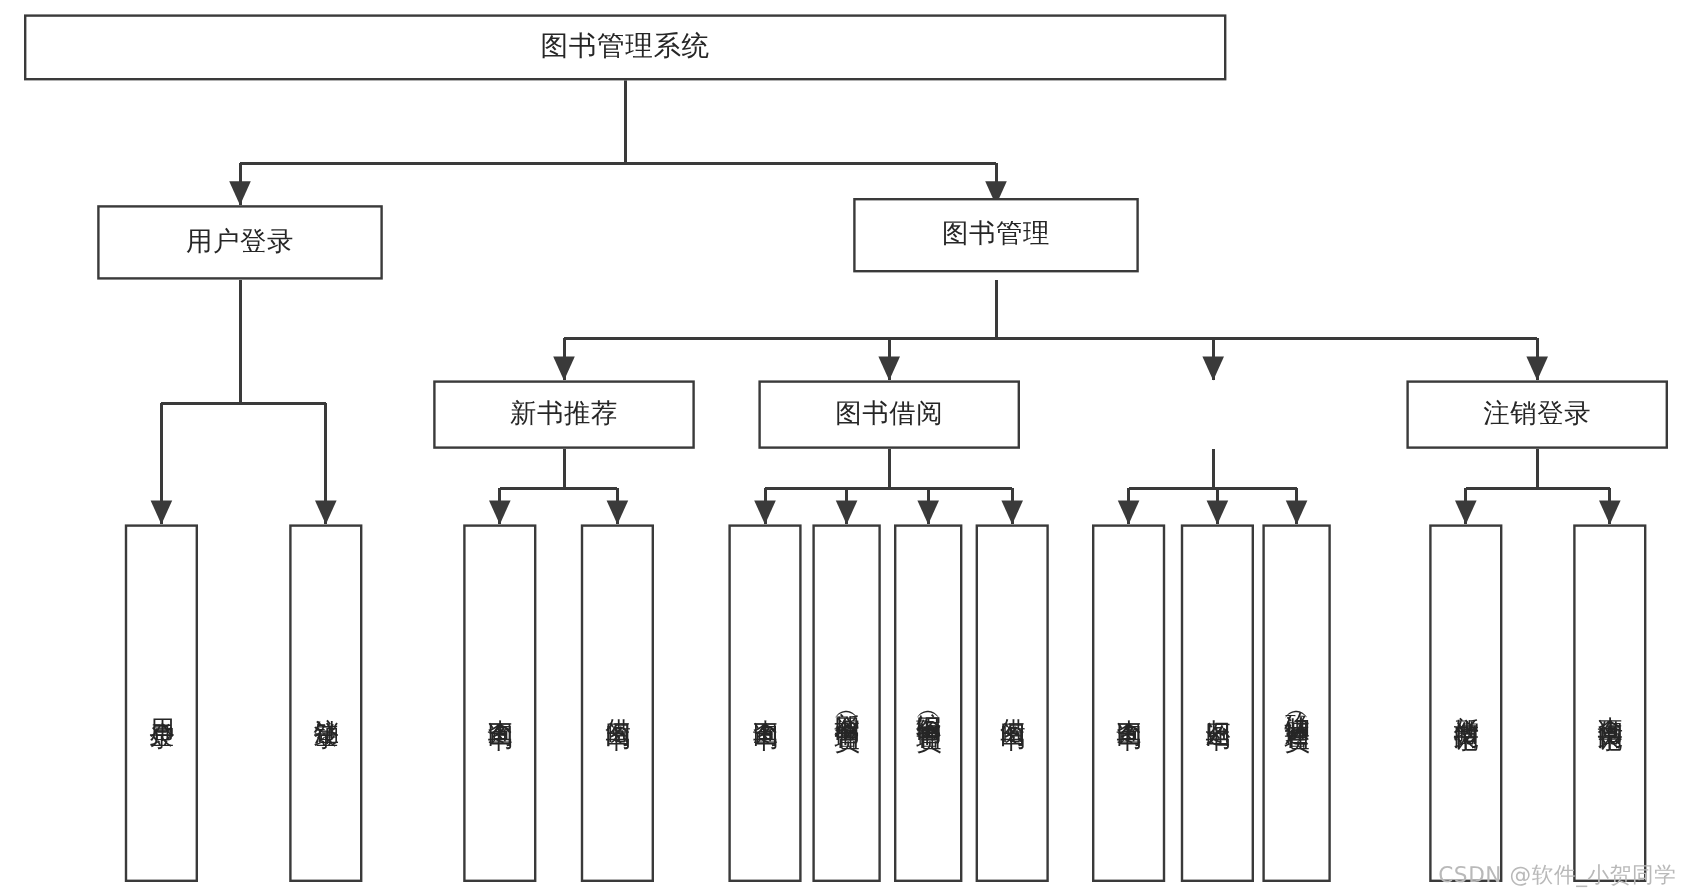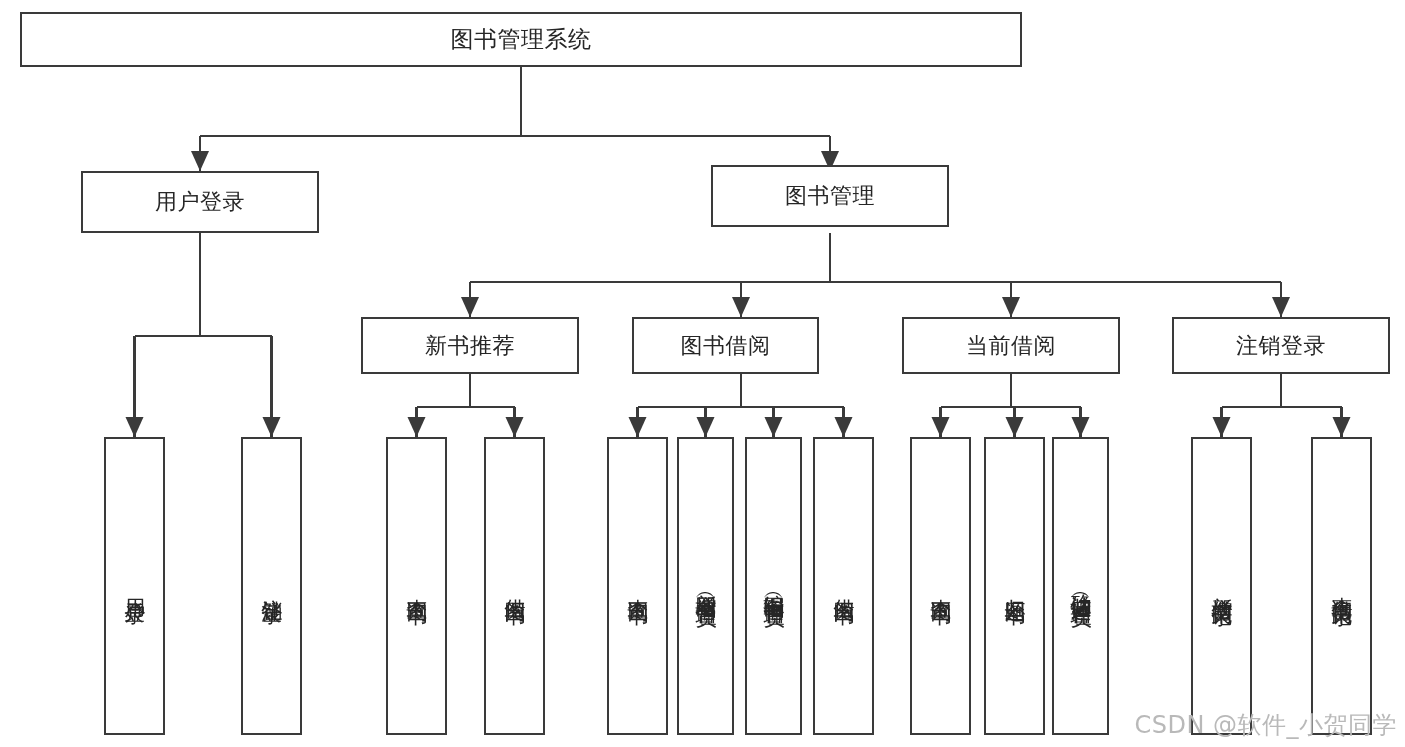--- a/index.html
+++ b/index.html
@@ -50,21 +50,21 @@
     line-height: 1;
     white-space: nowrap;
   }
   .node.root {
     font-size: 23px;
   }
   .watermark {
     position: absolute;
     right: 8px;
     bottom: 6px;
-    font-size: 24px;
+    font-size: 18px;
     color: #b9b9b9;
     letter-spacing: 0.5px;
     white-space: nowrap;
   }
 </style>
 </head>
 <body>
 
 <div id="canvas">
 
@@ -130,25 +130,22 @@
   <div class="node horizontal" style="left: 81px; top: 171px; width: 238px; height: 62px;">
     <span>用户登录</span>
   </div>
   <div class="node horizontal" style="left: 711px; top: 165px; width: 238px; height: 62px;">
     <span>图书管理</span>
   </div>
 
   <div class="node horizontal" style="left: 361px; top: 317px; width: 218px; height: 57px;">
     <span>新书推荐</span>
   </div>
-  <div class="node horizontal" style="left: 632px; top: 317px; width: 187px; height: 57px;">
+  <div class="node horizontal" style="left: 632px; top: 317px; width: 218px; height: 57px;">
     <span>图书借阅</span>
-  </div>
-  <div class="node horizontal" style="left: 902px; top: 317px; width: 218px; height: 57px;">
-    <span>当前借阅</span>
   </div>
   <div class="node horizontal" style="left: 1172px; top: 317px; width: 218px; height: 57px;">
     <span>注销登录</span>
   </div>
 
   <div class="node vertical" style="left: 104px; top: 437px; width: 61px; height: 298px;">
     <span class="vlabel">用户登录</span>
   </div>
   <div class="node vertical" style="left: 241px; top: 437px; width: 61px; height: 298px;">
     <span class="vlabel">注销登录</span>

